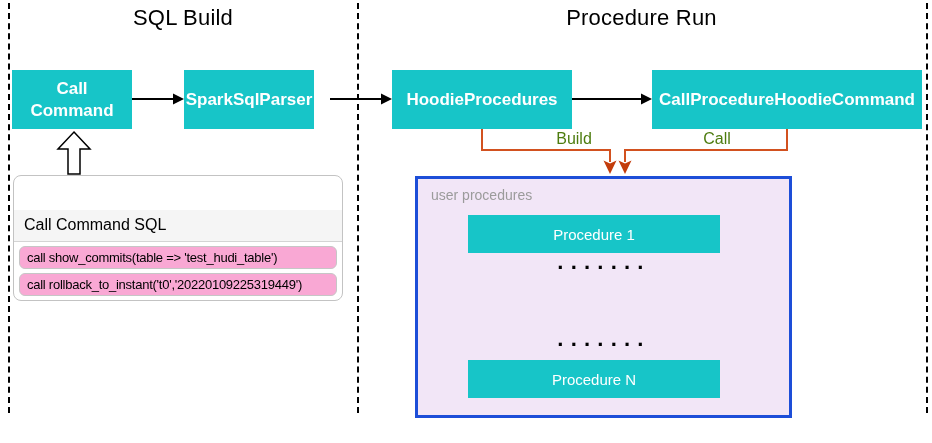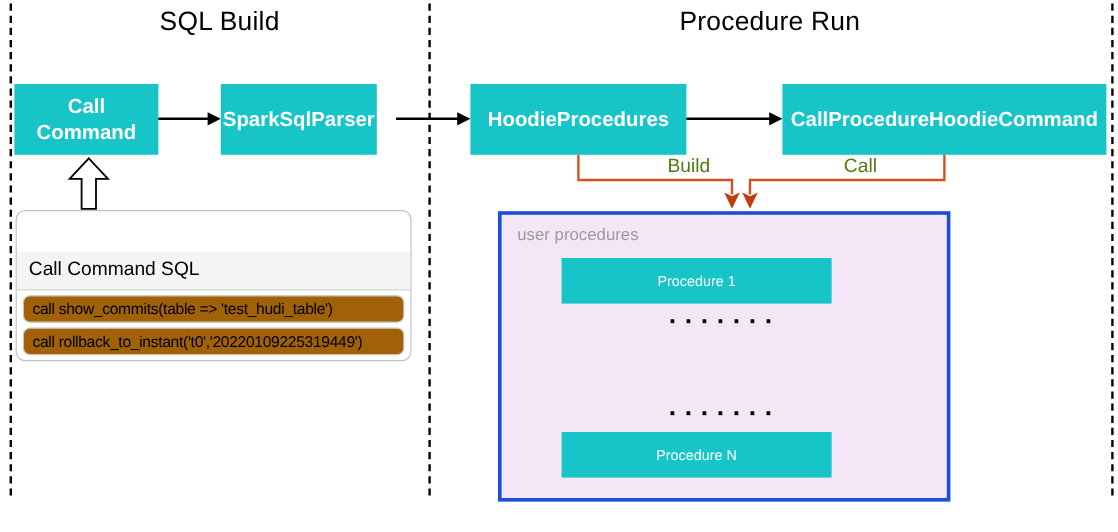--- a/index.html
+++ b/index.html
@@ -72,21 +72,21 @@
     border-bottom: 1px solid #d4d4d4;
     font-size: 16px;
     color: #000000;
     padding: 6px 10px 7px 10px;
     margin-top: 34px;
   }
   .sql-row {
     margin: 4px 5px;
     border: 1px solid #c6c6c6;
     border-radius: 6px;
-    background: #a16207;
+    background: #f9a8d4;
     font-size: 13px;
     letter-spacing: -0.25px;
     color: #000000;
     padding: 3px 7px;
     white-space: nowrap;
   }
   
   .proc-panel {
     position: absolute;
     left: 415px; top: 176px;
@@ -97,27 +97,27 @@
   }
   .proc-panel-label {
     position: absolute;
     left: 13px; top: 8px;
     font-size: 14px;
     color: #9b9b9b;
   }
   .proc-node {
     position: absolute;
     left: 50px;
-    width: 225px; height: 38px;
+    width: 252px; height: 38px;
     background: #17c5c8;
     color: #ffffff;
     display: flex;
     align-items: center;
     justify-content: center;
-    font-size: 12px;
+    font-size: 15px;
     font-weight: 500;
   }
   .proc-dots {
     position: absolute;
     left: 50px;
     width: 272px;
     text-align: center;
     font-size: 22px;
     font-weight: 700;
     letter-spacing: 6px;

